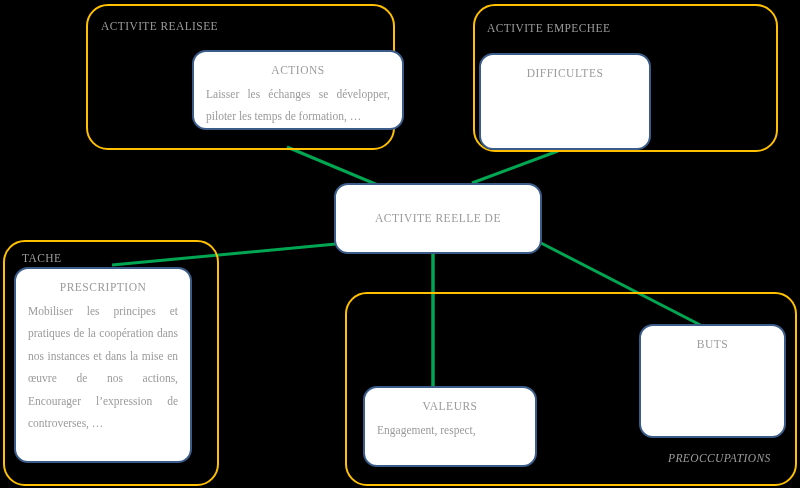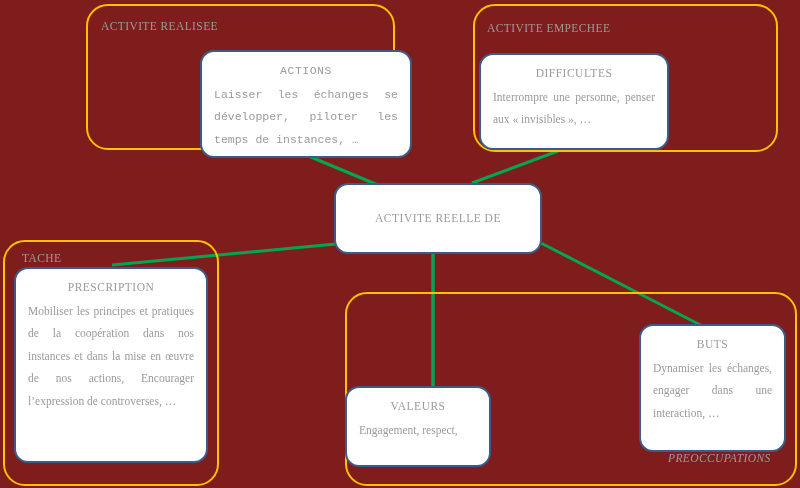--- a/index.html
+++ b/index.html
@@ -8,21 +8,21 @@
     padding: 0;
     background: #ffffff;
   }
   body {
     font-family: "Liberation Serif", "DejaVu Serif", serif;
   }
   #canvas {
     position: relative;
     width: 800px;
     height: 488px;
-    background: #7f1d1d;
+    background: #000000;
     overflow: hidden;
   }
   #connectors {
     position: absolute;
     left: 0;
     top: 0;
     width: 800px;
     height: 488px;
     pointer-events: none;
   }
@@ -101,51 +101,49 @@
     <line x1="385" y1="188" x2="287" y2="147" stroke="#00A651" stroke-width="3"></line>
     <line x1="472" y1="183" x2="558" y2="151" stroke="#00A651" stroke-width="3"></line>
     <line x1="336" y1="244" x2="112" y2="265" stroke="#00A651" stroke-width="3"></line>
     <line x1="433" y1="253" x2="433" y2="386" stroke="#00A651" stroke-width="3.5"></line>
     <line x1="541" y1="243" x2="712" y2="331" stroke="#00A651" stroke-width="3"></line>
   </svg>
 
   <div class="outer-box" style="left:86px; top:4px; width:309px; height:146px;"></div>
   <div class="outer-label" style="left:101px; top:20px;">ACTIVITE REALISEE</div>
 
-  <div class="inner-box" style="left:200px; top:50px; width:212px; height:108px;font-family:Liberation Mono, monospace;">
+  <div class="inner-box" style="left:192px; top:50px; width:212px; height:80px;">
     <div class="inner-title">ACTIONS</div>
-    <div class="inner-body">Laisser les échanges se développer, piloter les temps de instances, …</div>
+    <div class="inner-body">Laisser les échanges se développer, piloter les temps de formation, …</div>
   </div>
 
   <div class="outer-box" style="left:473px; top:4px; width:305px; height:148px;"></div>
   <div class="outer-label" style="left:487px; top:22px;text-align:center;">ACTIVITE EMPECHEE</div>
 
-  <div class="inner-box" style="left:479px; top:53px; width:190px; height:97px;">
+  <div class="inner-box" style="left:479px; top:53px; width:172px; height:97px;">
     <div class="inner-title">DIFFICULTES</div>
-    <div class="inner-body">Interrompre une personne, penser aux « invisibles », …</div>
   </div>
 
   <div id="center-node" style="left:334px; top:183px; width:208px; height:71px;">
     <div class="center-line">ACTIVITE REELLE DE</div>
   </div>
 
   <div class="outer-box" style="left:3px; top:240px; width:216px; height:246px;"></div>
   <div class="outer-label" style="left:22px; top:244px;margin-top:8px;">TACHE</div>
 
-  <div class="inner-box" style="left:14px; top:267px; width:194px; height:196px;">
+  <div class="inner-box" style="left:14px; top:267px; width:178px; height:196px;">
     <div class="inner-title">PRESCRIPTION</div>
     <div class="inner-body">Mobiliser les principes et pratiques de la coopération dans nos instances et dans la mise en œuvre de nos actions, Encourager l’expression de controverses, …</div>
   </div>
 
   <div class="outer-box" style="left:345px; top:292px; width:452px; height:194px;"></div>
   <div class="outer-label" style="left:668px; top:452px;font-style:italic;">PREOCCUPATIONS</div>
 
-  <div class="inner-box" style="left:345px; top:386px; width:146px; height:81px;">
+  <div class="inner-box" style="left:363px; top:386px; width:174px; height:81px;">
     <div class="inner-title">VALEURS</div>
     <div class="inner-body center-ragged">Engagement, respect,</div>
   </div>
 
-  <div class="inner-box" style="left:639px; top:324px; width:147px; height:128px;">
+  <div class="inner-box" style="left:639px; top:324px; width:147px; height:114px;">
     <div class="inner-title">BUTS</div>
-    <div class="inner-body">Dynamiser les échanges, engager dans une interaction, …</div>
   </div>
 
 </div>
 
 </body></html>

